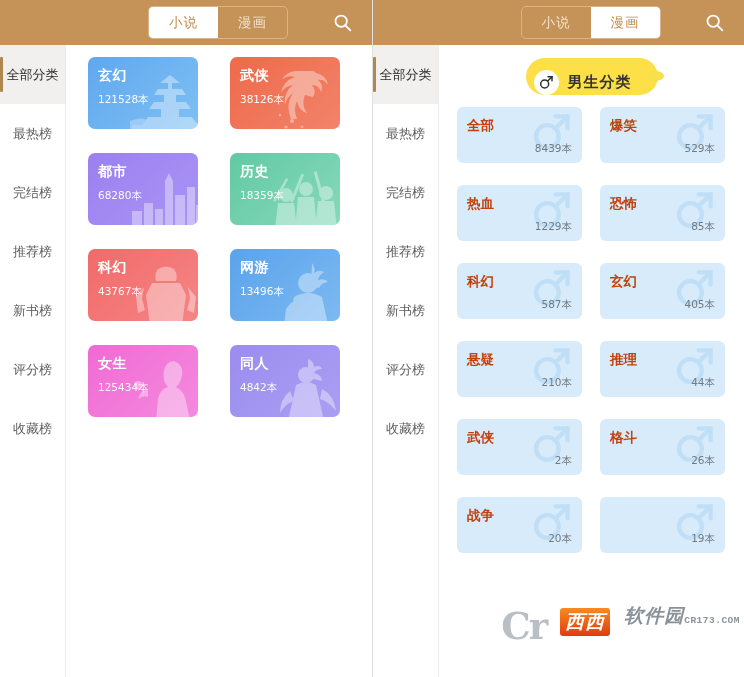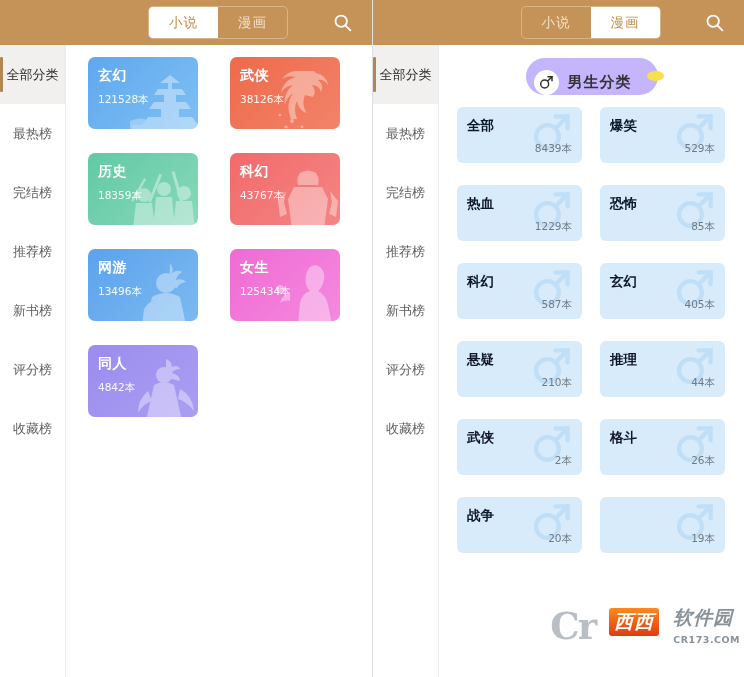--- a/index.html
+++ b/index.html
@@ -66,41 +66,41 @@
     position: absolute; right: -4px; bottom: -4px; width: 72px; height: 62px;
     z-index: 1; opacity: .38;
   }
   .bigcard .art svg { width: 100%; height: 100%; display: block; }
 
   
   .content-right { flex: 1; padding: 0 14px 0 14px; }
   .pillrow { height: 62px; display: flex; align-items: center; justify-content: center; }
   .pill {
     position: relative; height: 37px; padding: 12px 26px 0 8px;
-    background: #c4b5fd; border-radius: 19px;
+    background: #fde047; border-radius: 19px;
     display: flex; align-items: center; gap: 9px;
   }
   .pill-icon {
     width: 25px; height: 25px; border-radius: 50%; background: #fff;
     display: flex; align-items: center; justify-content: center;
   }
   .pill-label { font-size: 15px; color: #333; font-weight: bold; letter-spacing: 1px; }
   .pill-dot {
     position: absolute; right: -6px; top: 50%; transform: translateY(-50%);
     width: 17px; height: 10px; border-radius: 50%; background: #f7e04a;
   }
 
   .grid-right { display: flex; flex-wrap: wrap; gap: 22px 18px; padding-left: 4px; }
   .minicard {
     position: relative; width: 125px; height: 56px; border-radius: 6px;
     background: #d7ebfb; overflow: hidden;
   }
   .minicard .mc-title {
     position: absolute; left: 10px; top: 10px; font-size: 13.5px;
-    color: #0f172a; font-weight: bold; z-index: 2;
+    color: #c2410c; font-weight: bold; z-index: 2;
   }
   .minicard .mc-count {
     position: absolute; right: 10px; bottom: 7px; font-size: 10.5px;
     color: #6f7a83; z-index: 2;
   }
   .minicard .mc-mark {
     position: absolute; right: 8px; top: 2px; width: 44px; height: 44px;
     z-index: 1; opacity: .55;
   }
   .minicard .mc-mark svg { width: 100%; height: 100%; display: block; }
@@ -114,21 +114,21 @@
     font-size: 37px; font-weight: bold; color: #b9bfc4;
     font-family: "DejaVu Serif", "Liberation Serif", serif;
     line-height: 1; letter-spacing: -2px;
     text-shadow: 1px 1px 0 #ffffff;
   }
   .wm-red {
     background: linear-gradient(#fb8a1e, #e03b12); color: #fff;
     font-size: 19px; font-weight: bold; padding: 1px 5px; border-radius: 3px;
     letter-spacing: 1px; font-style: italic;
   }
-  .wm-right { display: flex; flex-direction: column; line-height: 1; }
+  .wm-right { display: flex; line-height: 1; font-family: Liberation Mono, monospace; }
   .wm-cn {
     font-size: 19px; font-weight: bold; font-style: italic;
     color: #8a9299; text-shadow: 1px 1px 0 #fff; letter-spacing: 1px;
   }
   .wm-url {
     font-size: 9.5px; font-weight: bold; color: #8a9299;
     letter-spacing: .5px; text-align: right; margin-top: 8px;
   }
 </style>
 </head>
@@ -194,20 +194,37 @@
                     <path d="M44 2 q10 2 12 12 q-4 -6 -10 -5 q6 5 3 12 q-2 -7 -9 -7 q5 6 1 12 l-8 -2 q-4 10 2 18 q-8 -2 -10 -12 q-4 8 0 18 h-6 q-6 -14 2 -26 q-6 4 -8 12 q-2 -12 8 -20 q-8 1 -12 8 q2 -12 14 -16 q-7 -2 -13 2 q6 -9 18 -8 q-5 -4 -12 -3 q8 -6 20 -3 Z"></path>
                     <circle cx="20" cy="50" r="2"></circle>
                     <circle cx="14" cy="56" r="1.6"></circle>
                     <circle cx="30" cy="56" r="1.4"></circle>
                     <circle cx="8" cy="44" r="1.3"></circle>
                   </g>
                 </svg>
             </div>
           </div>
 
+          <div class="bigcard" style="background:linear-gradient(135deg,#9b80ef,#a994f5)">
+            <div class="bc-title">都市</div>
+            <div class="bc-count">68280本</div>
+            <div class="art">
+              <svg viewBox="0 0 72 62">
+                  <g fill="#ffffff">
+                    <rect x="2" y="44" width="10" height="18"></rect>
+                    <rect x="14" y="36" width="9" height="26"></rect>
+                    <rect x="25" y="42" width="8" height="20"></rect>
+                    <path d="M35 14 l4 -8 l4 8 v48 h-8 Z"></path>
+                    <rect x="45" y="28" width="10" height="34"></rect>
+                    <rect x="57" y="20" width="8" height="42"></rect>
+                    <rect x="66" y="38" width="6" height="24"></rect>
+                  </g>
+                </svg>
+            </div>
+          </div>
 
           <div class="bigcard" style="background:linear-gradient(135deg,#62c9a4,#87d9ba)">
             <div class="bc-title">历史</div>
             <div class="bc-count">18359本</div>
             <div class="art">
               <svg viewBox="0 0 72 62">
                   <g fill="#ffffff">
                     <circle cx="14" cy="28" r="7"></circle>
                     <path d="M6 36 h16 l3 26 H3 Z"></path>
                     <circle cx="34" cy="22" r="7"></circle>

